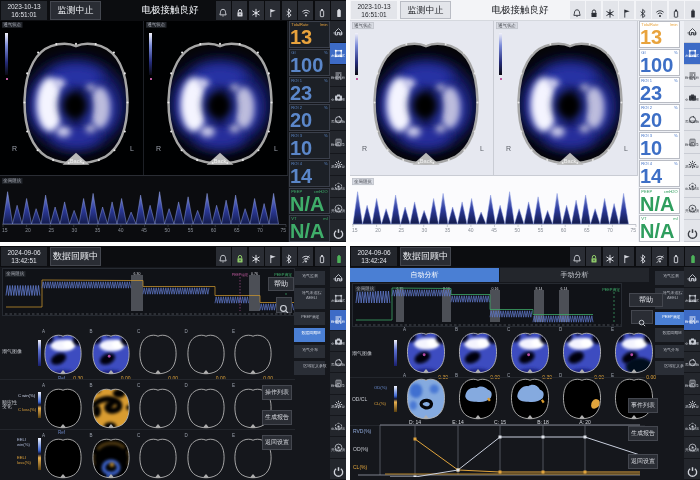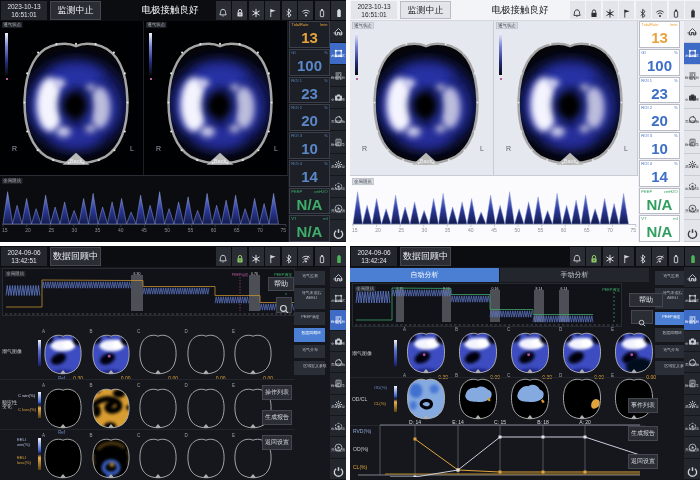--- a/index.html
+++ b/index.html
@@ -37,21 +37,21 @@
 .wavepan{position:absolute;left:0;top:154px;width:288px;bottom:0}
 .q-d .wavepan{background:#0b0c0f;border-top:1px solid #2a2d34}
 .q-l .wavepan{background:#fbfbfd;border-top:1px solid #c9ccd4}
 .xlabels{position:absolute;left:0px;top:51px;width:288px;display:flex;justify-content:space-between;padding:0 2px;font-size:5px;color:#8a8f98}
 .tilescol{position:absolute;left:289px;top:21px;width:41px;bottom:0;display:flex;flex-direction:column}
 .ntile{flex:1;margin-bottom:1px;position:relative}
 .q-d .ntile{background:#1c2026;border:1px solid #3a3f4a}
 .q-l .ntile{background:#ffffff;border:1px solid #b9bcc4}
 .ntile:last-child{margin-bottom:0}
 .ntop{display:flex;justify-content:space-between;font-size:6px;padding:1px 2px 0 2px;width:148%;transform:scale(0.675);transform-origin:0 0}
-.nval{text-align:center;font-size:15px;line-height:17px;font-weight:bold}
+.nval{font-size:20px;line-height:17px;font-weight:bold}
 .menucol{position:absolute;right:0;top:21px;bottom:0;width:16px;display:flex;flex-direction:column;z-index:11}
 .mc-d{background:#23262c}
 .mc-l{background:#e3e5ea}
 .mi{flex:1;position:relative;display:flex;flex-direction:column;align-items:center;justify-content:center;overflow:hidden}
 .mc-d .mi{border-bottom:1px solid #15171c}
 .mc-l .mi{border-bottom:1px solid #c9ccd4}
 .mic{width:9px;height:9px}
 .mlab{font-size:7px;width:40px;text-align:center;transform:scale(0.5);transform-origin:center top;white-space:nowrap}
 .mpowi{width:11px;height:11px}
 .ovpan{position:absolute;background:#101217;border:1px solid #262a31}

